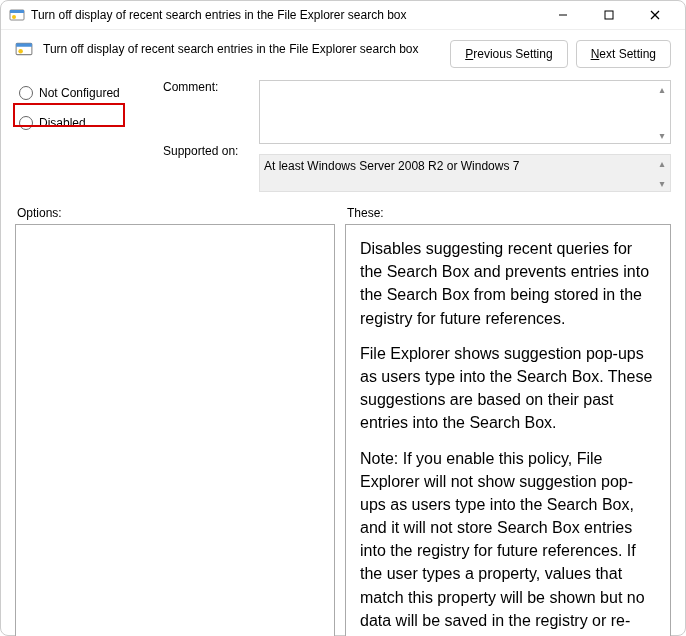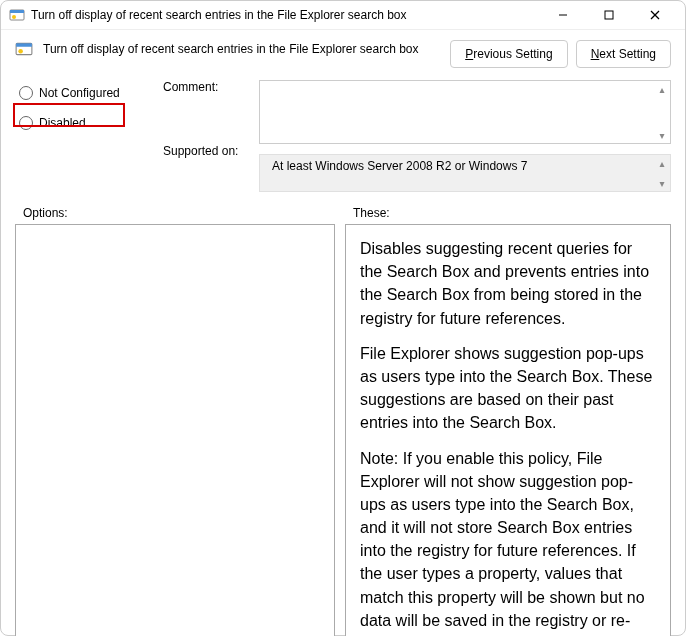--- a/index.html
+++ b/index.html
@@ -86,25 +86,25 @@
 .comment-box {
   height: 64px; border: 1px solid #ccc; background: #fff; position: relative;
 }
 .comment-box .scroll-up, .comment-box .scroll-down,
 .supported-box .scroll-up, .supported-box .scroll-down {
   position: absolute; right: 2px; width: 12px; height: 12px;
   color: #888; font-size: 10px; display: flex; align-items: center; justify-content: center;
 }
 .scroll-up { top: 2px; } .scroll-down { bottom: 2px; }
 .supported-box {
-  height: 38px; background: #f0f0f0; border: 1px solid #e0e0e0; padding: 4px 12px;
+  height: 38px; background: #f0f0f0; border: 1px solid #e0e0e0; padding: 4px 4px;
   display: flex; align-items: flex-start; position: relative;
 }
 .sections-labels {
-  display: flex; padding: 4px 14px 4px 22px;
+  display: flex; padding: 4px 14px 4px 16px;
 }
 .sections-labels .left-label { width: 330px; }
 .panes {
   display: flex; padding: 0 14px 0 14px; gap: 10px; flex: 1;
 }
 .pane {
   border: 1px solid #aaa; background: #fff; overflow: auto;
   padding: 12px 14px; font-size: 16px; line-height: 1.45;
 }
 .pane.options { width: 320px; }

